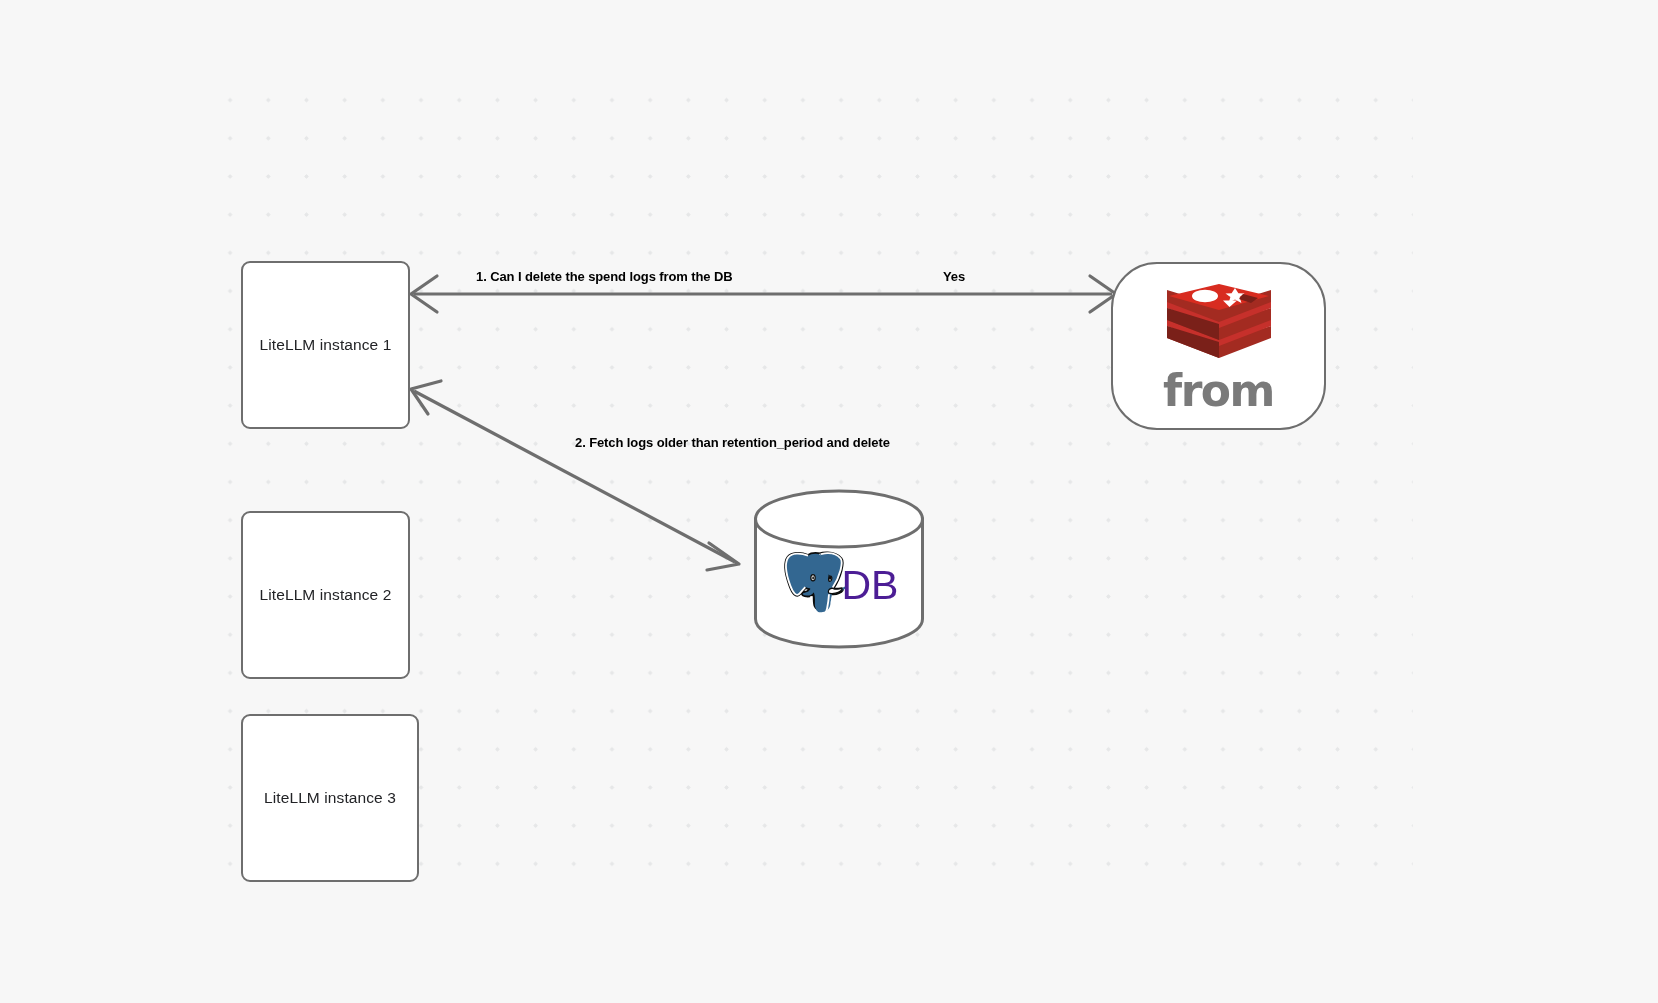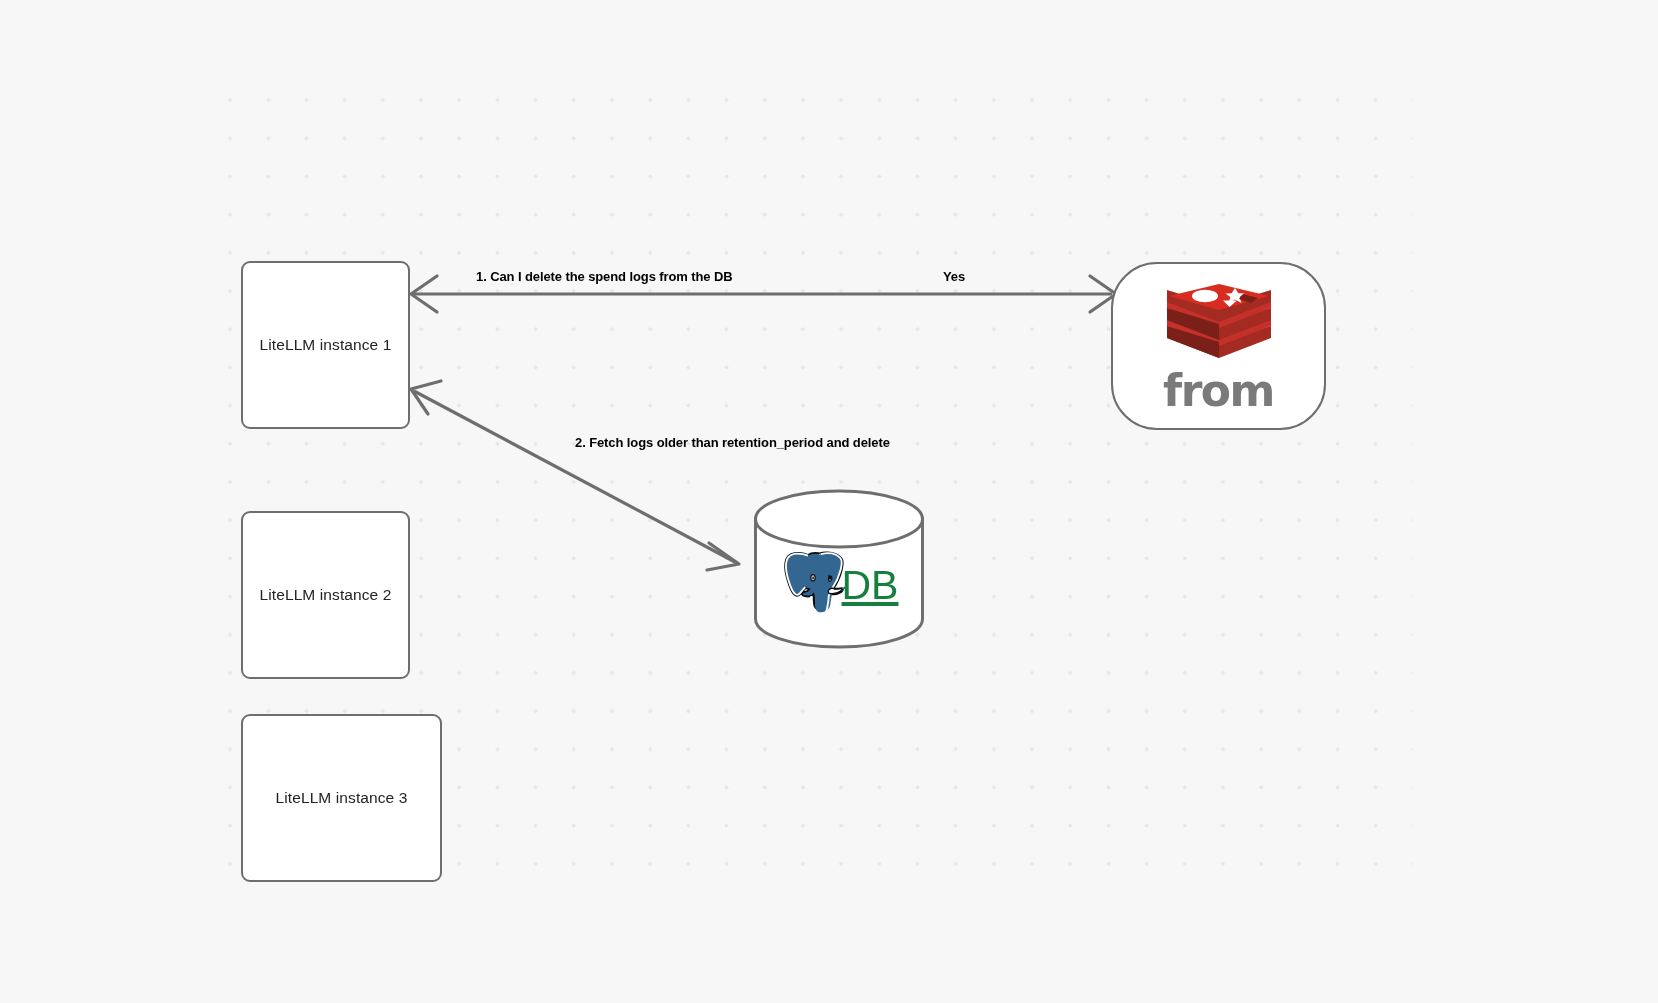--- a/index.html
+++ b/index.html
@@ -42,21 +42,21 @@
   }
   .node-label {
     font-size: 15.5px;
     color: #222326;
     letter-spacing: 0.1px;
     text-align: center;
     user-select: none;
   }
   #litellm-1 { left: 241px; top: 261px; width: 169px; height: 168px; }
   #litellm-2 { left: 241px; top: 488px; width: 169px; height: 168px; margin-top: 23px; }
-  #litellm-3 { left: 241px; top: 714px; width: 201px; height: 168px; }
+  #litellm-3 { left: 241px; top: 714px; width: 178px; height: 168px; }
 
   
   #redis-node {
     position: absolute;
     left: 1111px;
     top: 262px;
     width: 215px;
     height: 168px;
     box-sizing: border-box;
     background: #ffffff;
@@ -99,24 +99,23 @@
     display: flex;
     align-items: center;
     justify-content: center;
     padding-top: 32px;
     box-sizing: border-box;
   }
   .db-text {
     font-family: "Liberation Sans", sans-serif;
     font-size: 41px;
     font-weight: 400;
-    color: #15803d;
+    color: #4c1d95;
     line-height: 1;
     margin-left: -4px;
-    text-decoration: underline;
   }
   
   .edge-label {
     position: absolute;
     font-family: "Liberation Sans", sans-serif;
     font-weight: bold;
     font-size: 13px;
     color: #000000;
     white-space: nowrap;
     letter-spacing: -0.1px;

